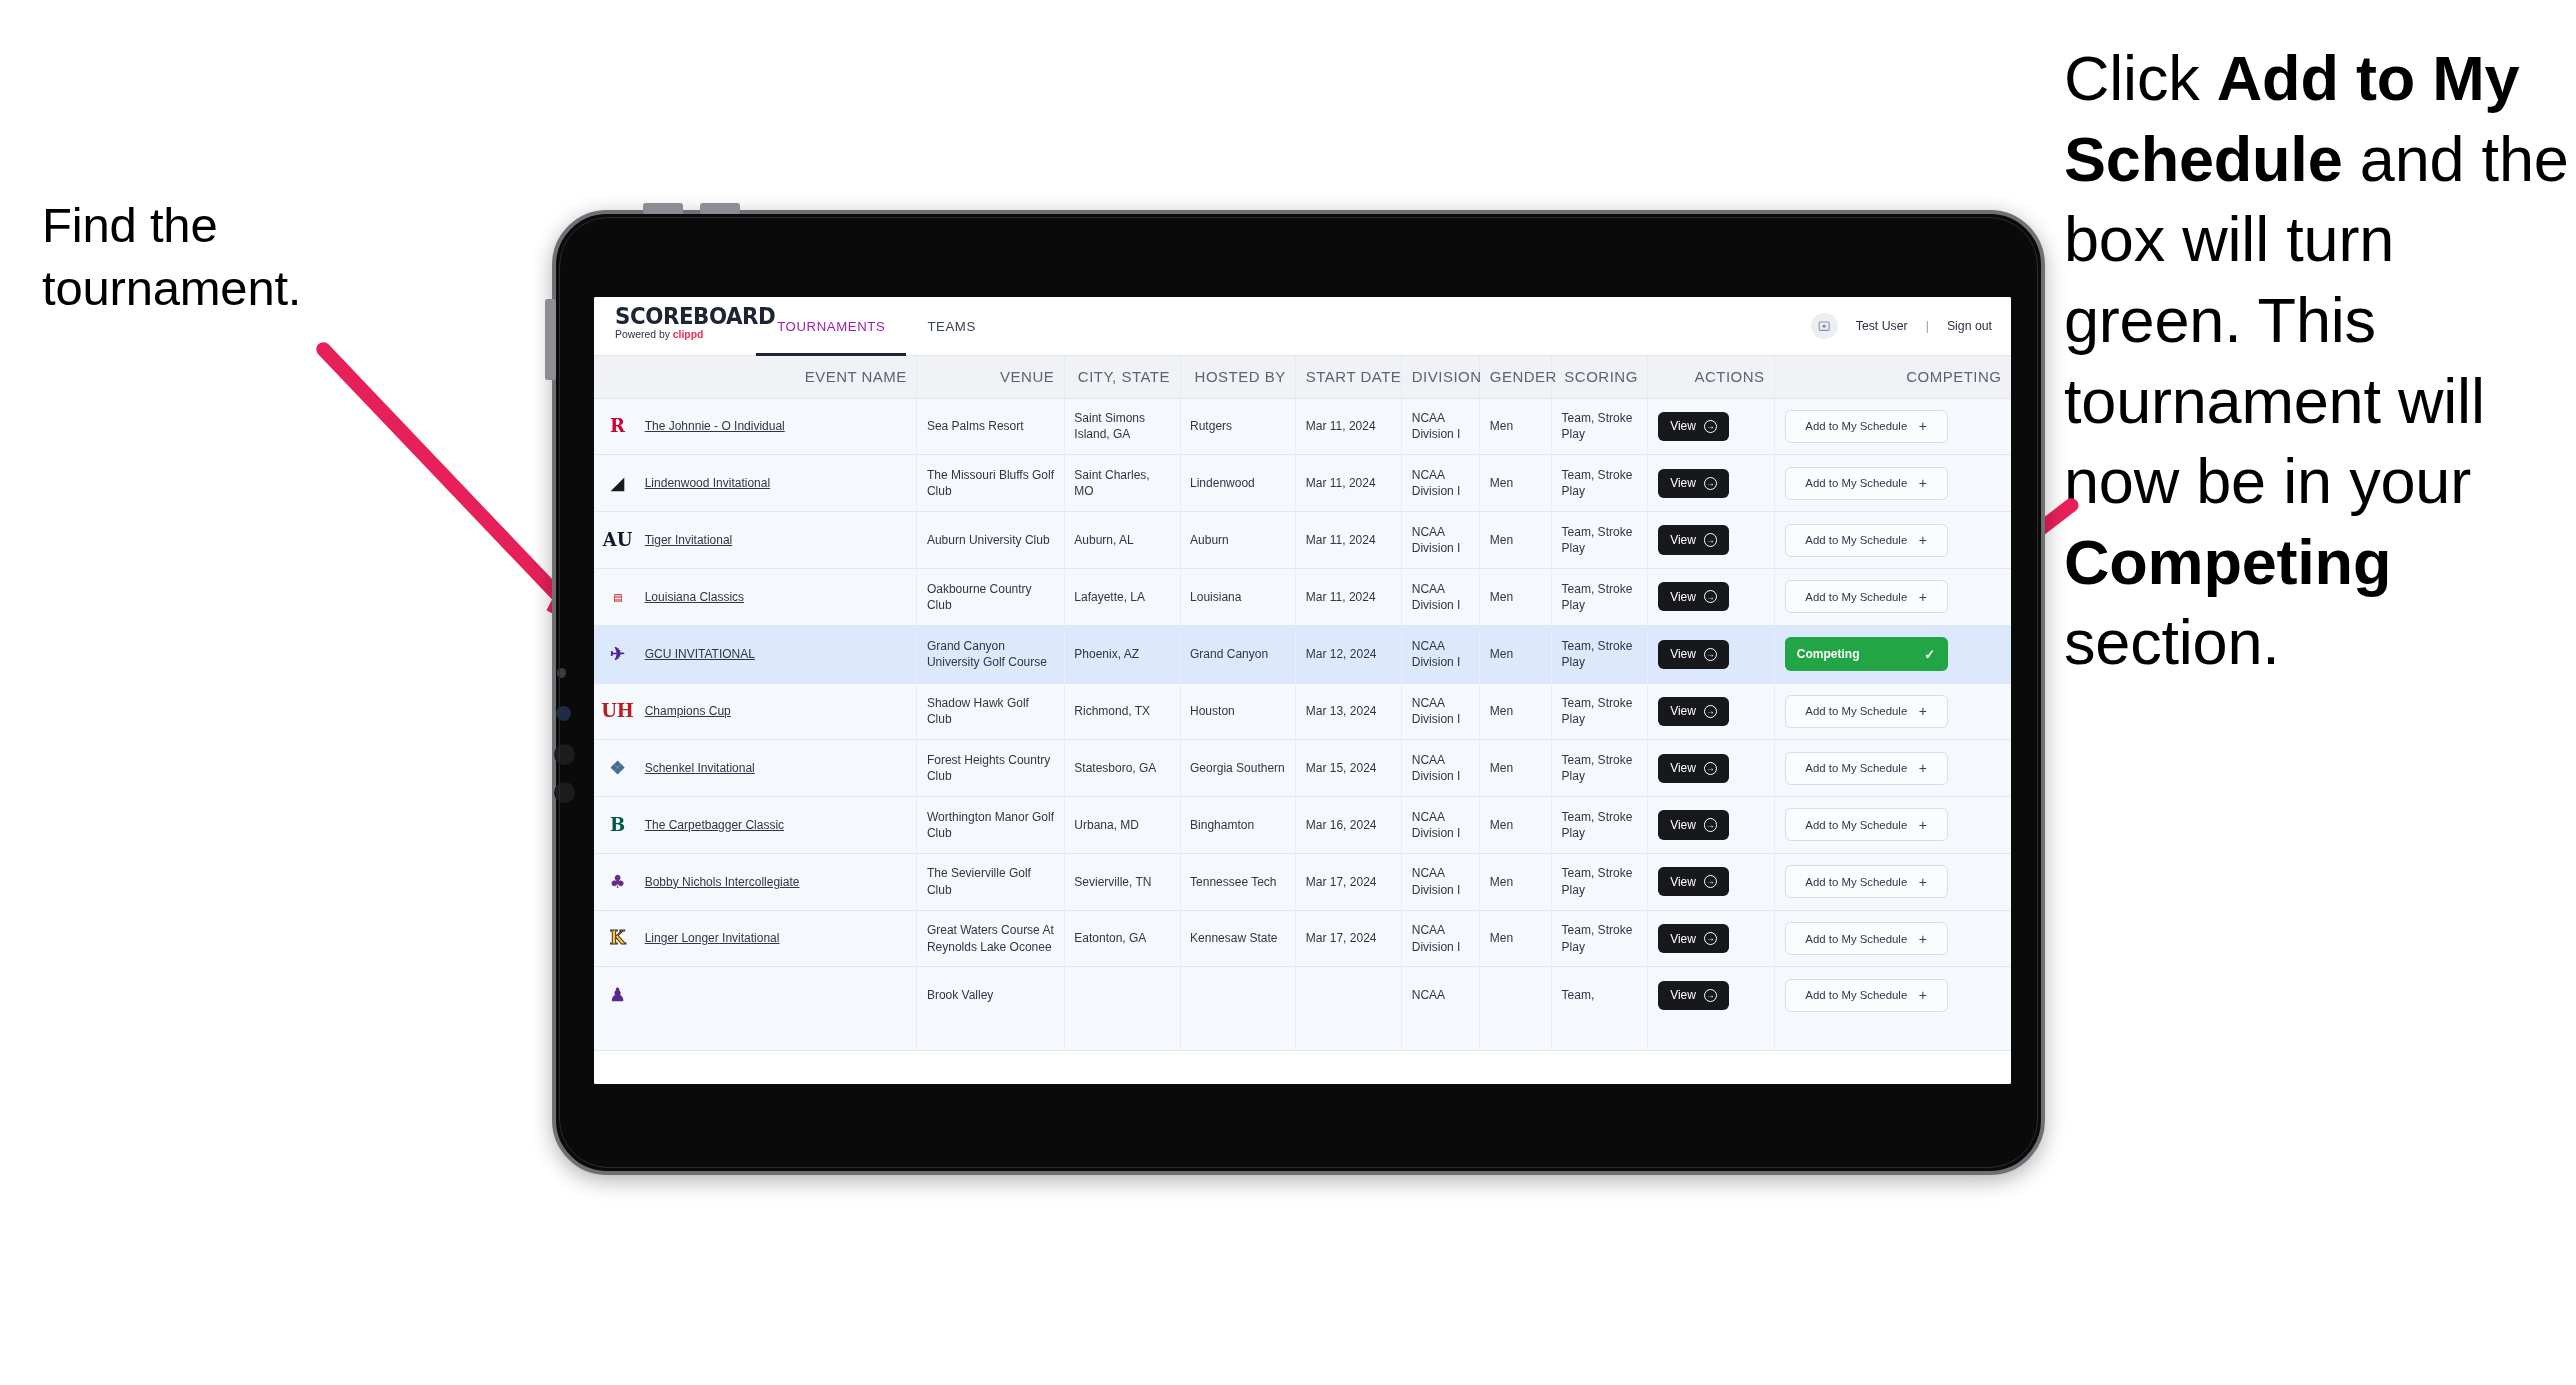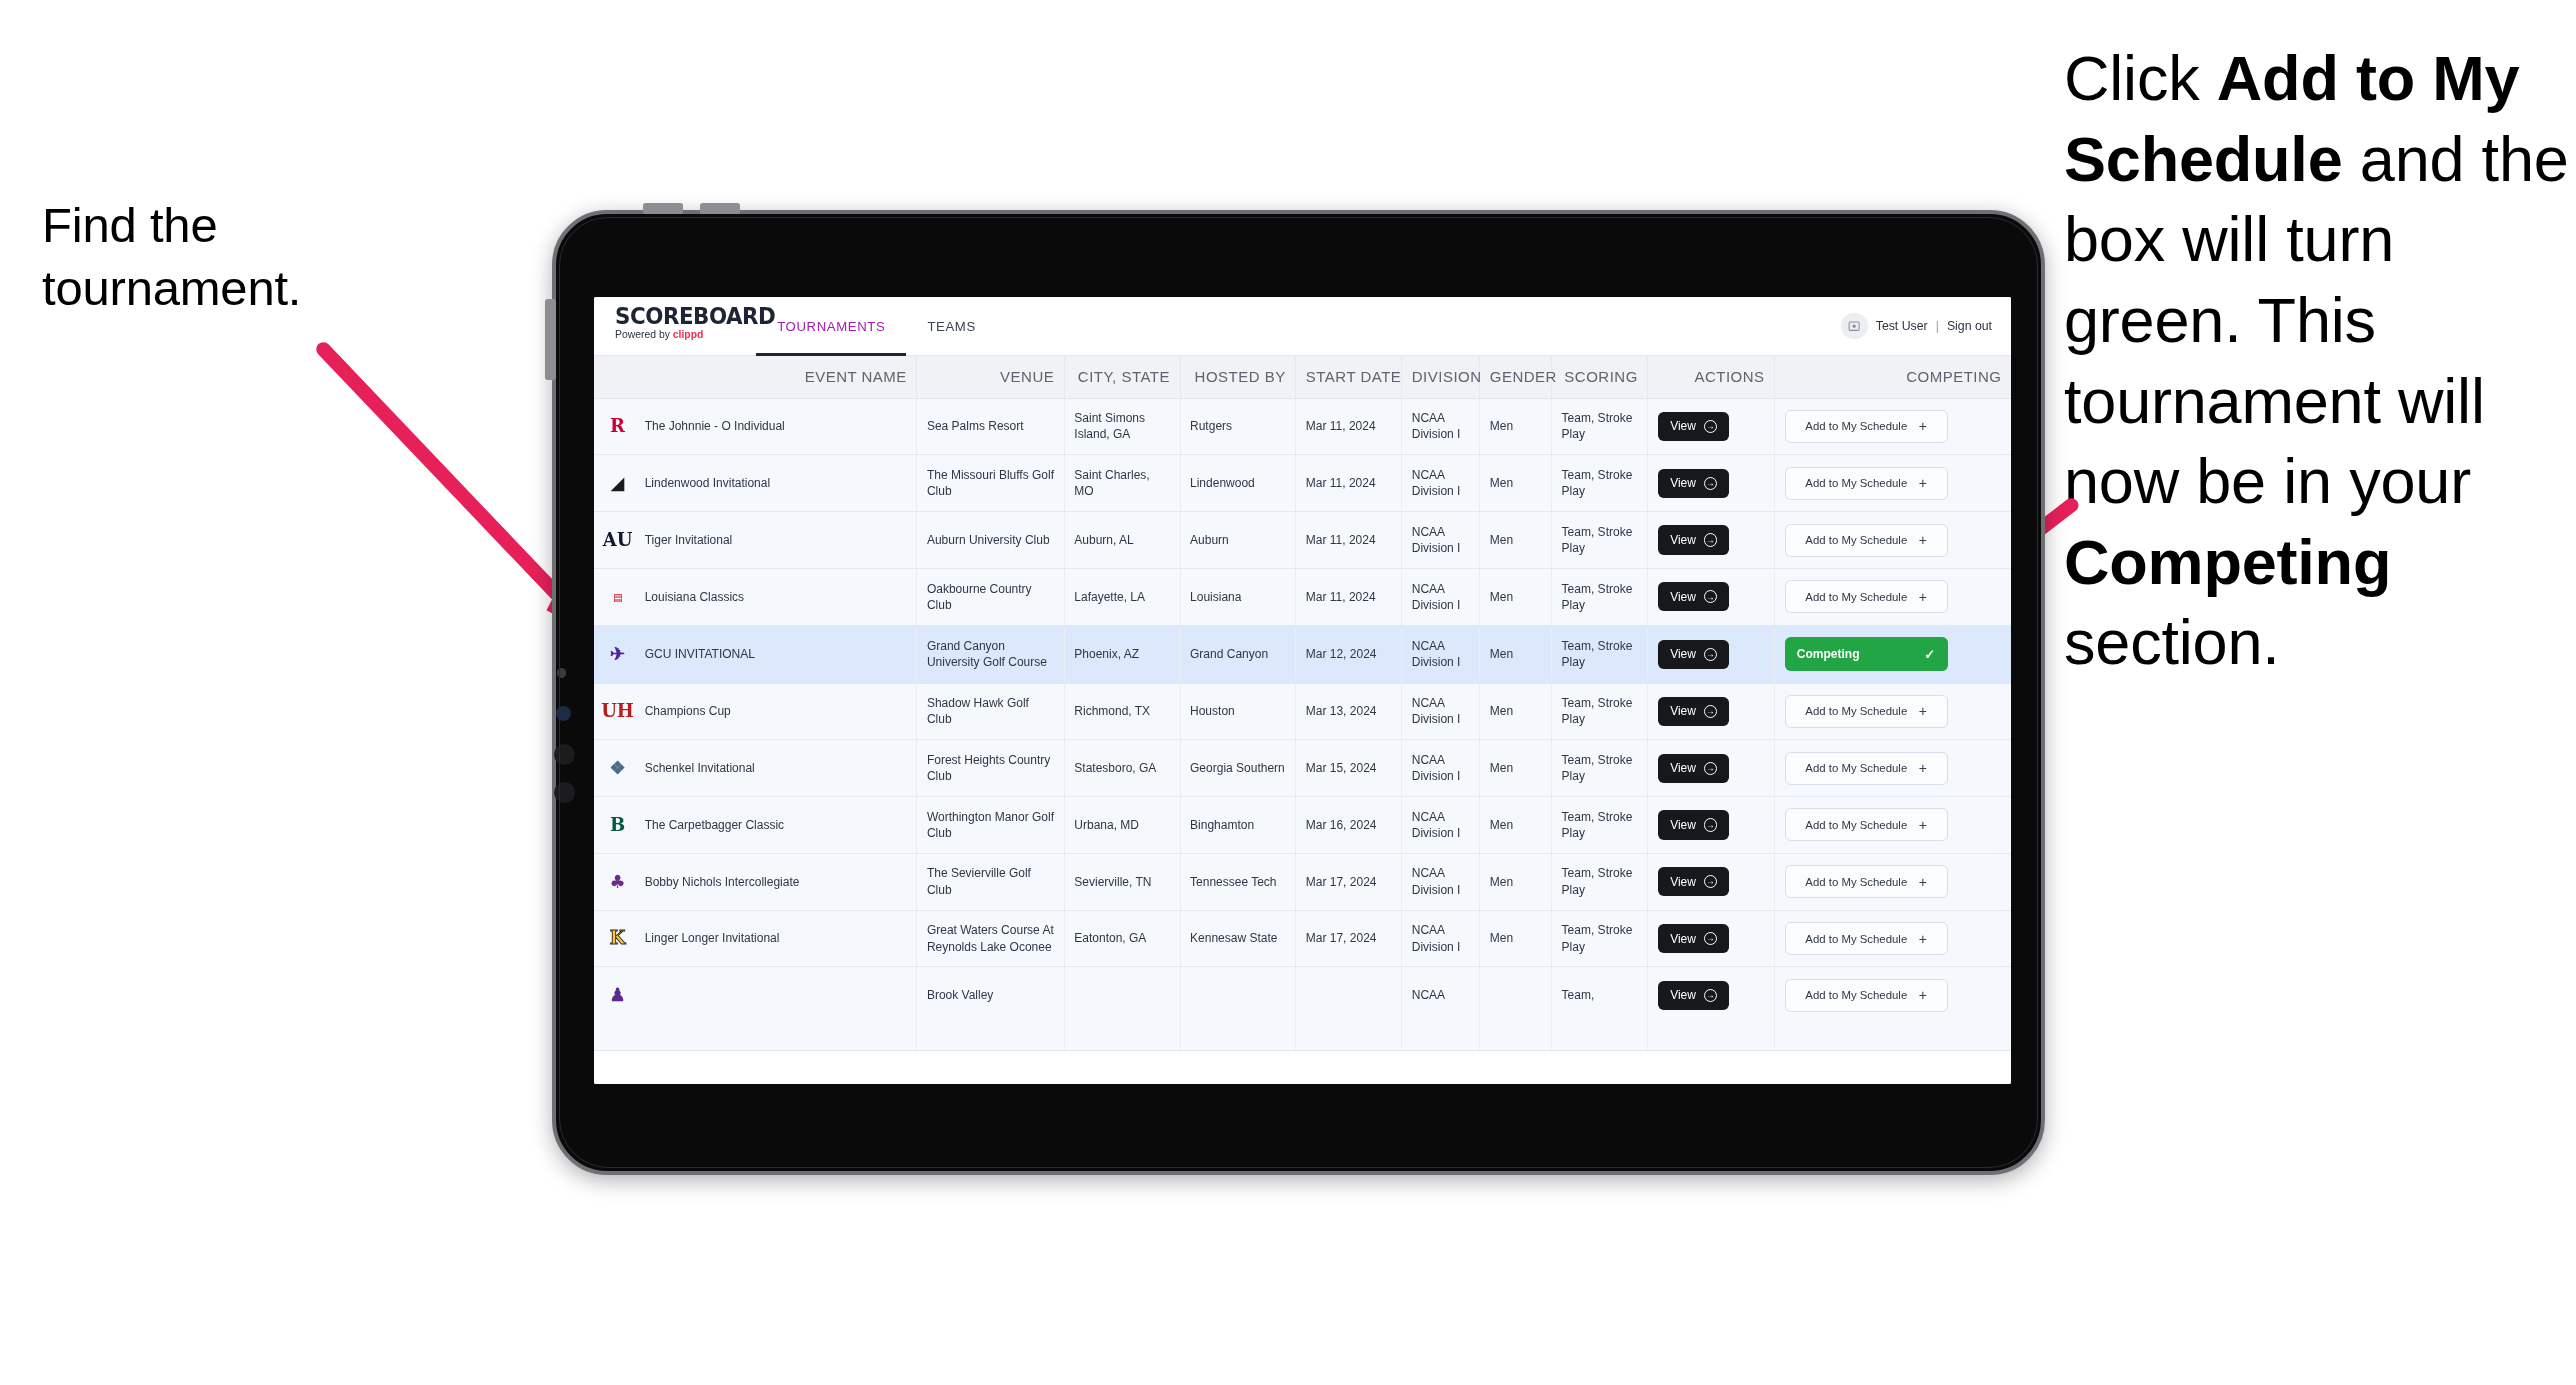--- a/index.html
+++ b/index.html
@@ -97,21 +97,21 @@
     color: #3a4150; cursor: pointer; background: transparent;
     border: none; font-family: "Liberation Sans", sans-serif;
   }
   .navtab.active { color: #a21caf; }
   .navtab.active::after {
     content: ""; position: absolute; left: 0; right: 0; bottom: 0;
     height: 2.8px; background: #1d2433;
   }
   .appbar-right {
     margin-left: auto; display: flex; align-items: center;
-    gap: 8px; padding-right: 19px; font-size: 12.3px; color: #2b3242;
+    gap: 18px; padding-right: 19px; font-size: 12.3px; color: #2b3242;
   }
   .avatar {
     width: 26.5px; height: 26.5px; border-radius: 50%;
     background: #eceef3; display: flex; align-items: center; justify-content: center;
     color: #8a90a0;
   }
   .sep { color: #9aa0ae; }
   .linkish { cursor: pointer; }
 
   
@@ -138,21 +138,21 @@
   tbody tr.highlight { background: #dce8fb; }
   tbody tr.cut td { padding-top: 11.4px; padding-bottom: 38px; }
 
   .ev { display: flex; align-items: center; gap: 13.2px; }
   .logo {
     width: 28px; height: 28px; flex: 0 0 28px;
     display: flex; align-items: center; justify-content: center;
     font-weight: 700; font-size: 18px;
     font-family: "DejaVu Serif", serif;
   }
-  .ev-name { font-size: 12px; color: #2f3746; }
+  .ev-name { font-size: 12px; color: #2f3746; text-decoration: underline; }
 
   .btn-view {
     display: inline-flex; align-items: center; gap: 7.6px;
     background: #17181c; color: #fff;
     border: none; border-radius: 5.7px;
     padding: 7.6px 12.3px; font-size: 12px;
     font-family: "Liberation Sans", sans-serif;
     cursor: pointer;
   }
   .btn-view .circ {

